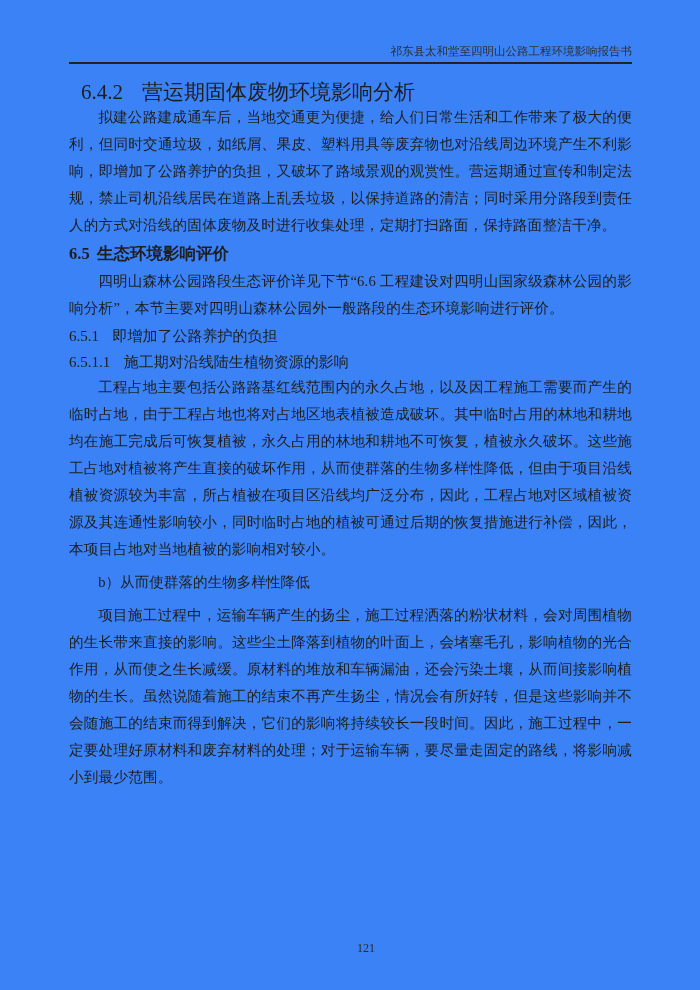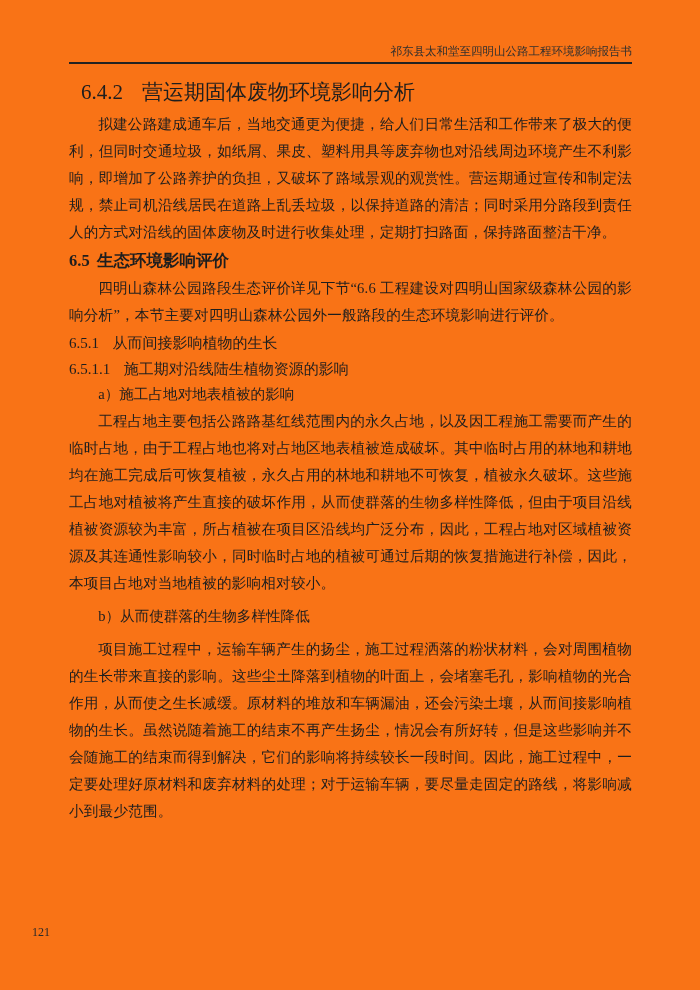--- a/index.html
+++ b/index.html
@@ -6,21 +6,21 @@
     margin: 0;
     padding: 0;
     background: #ffffff;
   }
   .page {
     position: relative;
     width: 700px;
     height: 990px;
     box-sizing: border-box;
     padding: 44px 68px 0 69px;
-    background: #f97316;
+    background: #3b82f6;
     font-family: "Liberation Serif", "DejaVu Serif", serif;
     color: #1e1e1e;
     overflow: hidden;
   }
   .running-header {
     text-align: right;
     font-size: 11.5px;
     line-height: 14px;
     color: #2f2f2f;
   }
@@ -52,38 +52,39 @@
   .hnum-tight { margin-right: 0.45em; text-align: right; }
   .body-p {
     margin: 0;
     font-size: 14.6px;
     line-height: 27px;
     text-align: justify;
     text-align-last: left;
     text-indent: 2em;
     letter-spacing: 0.2px;
   }
-  .p-first { margin-top: 7px; }
+  .p-first { }
   .p-65 { margin-top: 2px; }
   .p-a { }
   .p-b { margin-top: 6px; }
   .p-last { margin-top: 2px; }
   .sub-label {
     margin: 0;
     font-size: 14.6px;
     line-height: 27px;
     text-indent: 2em;
   }
   .sub-a { margin-top: 0; }
   .sub-b { margin-top: 6px; }
   .page-number {
     position: absolute;
     left: 0;
     right: 0;
-    bottom: 50px;
+    bottom: 34px;
+    text-align: center;
     font-size: 12px;
     color: #2a2a2a;
     padding-left: 32px;
   }
 </style>
 </head>
 <body>
 
 <div class="page">
 
@@ -93,25 +94,24 @@
   <div class="header-rule"></div>
 
   <h3 class="h-l3"><span class="hnum">6.4.2</span><span>营运期固体废物环境影响分析</span></h3>
 
   <p class="body-p p-first">拟建公路建成通车后，当地交通更为便捷，给人们日常生活和工作带来了极大的便利，但同时交通垃圾，如纸屑、果皮、塑料用具等废弃物也对沿线周边环境产生不利影响，即增加了公路养护的负担，又破坏了路域景观的观赏性。营运期通过宣传和制定法规，禁止司机沿线居民在道路上乱丢垃圾，以保持道路的清洁；同时采用分路段到责任人的方式对沿线的固体废物及时进行收集处理，定期打扫路面，保持路面整洁干净。</p>
 
   <h2 class="h-l2"><span class="hnum-tight">6.5</span><span>生态环境影响评价</span></h2>
 
   <p class="body-p p-65">四明山森林公园路段生态评价详见下节“6.6 工程建设对四明山国家级森林公园的影响分析”，本节主要对四明山森林公园外一般路段的生态环境影响进行评价。</p>
 
-  <h4 class="h-l4"><span class="hnum">6.5.1</span><span>从而间接影响植物的生长</span></h4>
+  <h4 class="h-l4"><span class="hnum">6.5.1</span><span>即增加了公路养护的负担</span></h4>
 
   <h4 class="h-l4"><span class="hnum">6.5.1.1</span><span>施工期对沿线陆生植物资源的影响</span></h4>
 
-  <p class="sub-label sub-a">a）施工占地对地表植被的影响</p>
 
   <p class="body-p p-a">工程占地主要包括公路路基红线范围内的永久占地，以及因工程施工需要而产生的临时占地，由于工程占地也将对占地区地表植被造成破坏。其中临时占用的林地和耕地均在施工完成后可恢复植被，永久占用的林地和耕地不可恢复，植被永久破坏。这些施工占地对植被将产生直接的破坏作用，从而使群落的生物多样性降低，但由于项目沿线植被资源较为丰富，所占植被在项目区沿线均广泛分布，因此，工程占地对区域植被资源及其连通性影响较小，同时临时占地的植被可通过后期的恢复措施进行补偿，因此，本项目占地对当地植被的影响相对较小。</p>
 
   <p class="sub-label sub-b">b）从而使群落的生物多样性降低</p>
 
   <p class="body-p p-b">项目施工过程中，运输车辆产生的扬尘，施工过程洒落的粉状材料，会对周围植物的生长带来直接的影响。这些尘土降落到植物的叶面上，会堵塞毛孔，影响植物的光合作用，从而使之生长减缓。原材料的堆放和车辆漏油，还会污染土壤，从而间接影响植物的生长。虽然说随着施工的结束不再产生扬尘，情况会有所好转，但是这些影响并不会随施工的结束而得到解决，它们的影响将持续较长一段时间。因此，施工过程中，一定要处理好原材料和废弃材料的处理；对于运输车辆，要尽量走固定的路线，将影响减小到最少范围。</p>
 
 
   <div class="page-number">121</div>
 

